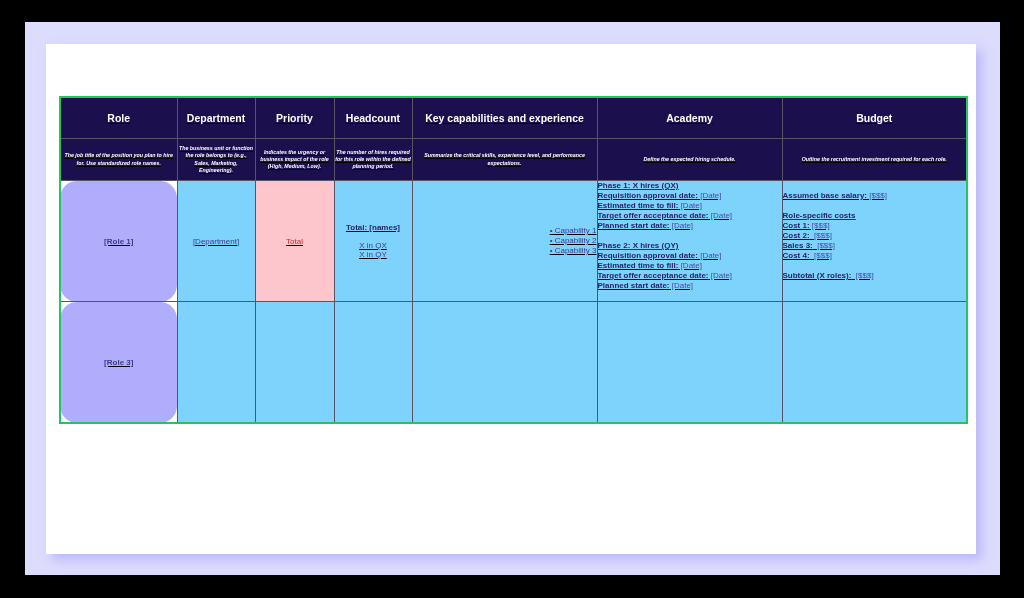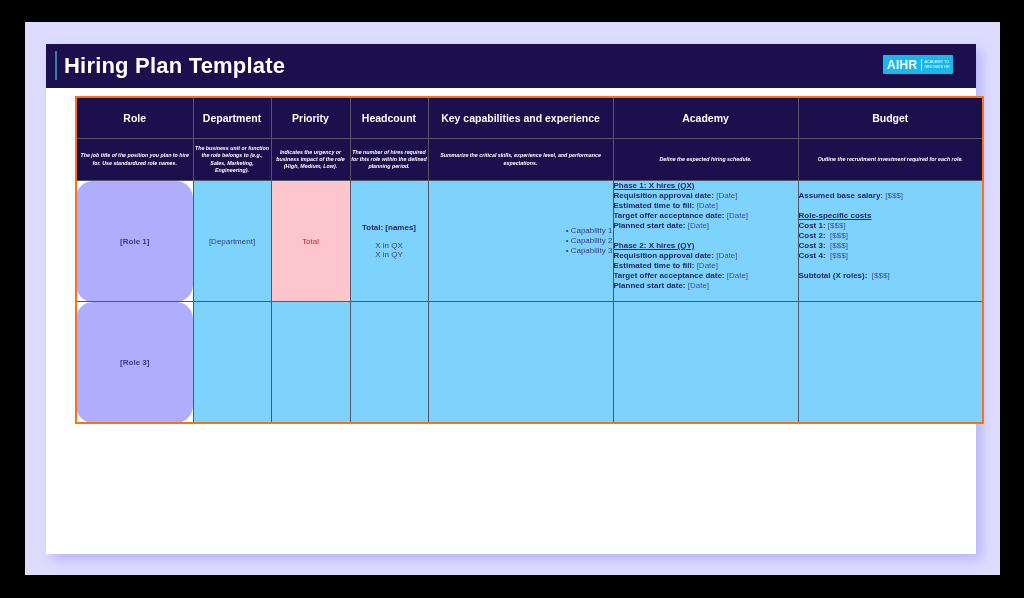--- a/index.html
+++ b/index.html
@@ -41,25 +41,26 @@
       color: #ffffff; font-weight: bold; font-size: 12px; padding-left: 4px; letter-spacing: 0.3px;
     }
     .logo-divider {
       width: 1px; height: 12px; background: #ffffff; margin: 0 3px; opacity: 0.85;
     }
     .logo-sub {
       color: #ffffff; font-size: 3.6px; line-height: 4.2px; text-transform: uppercase; letter-spacing: 0.1px;
     }
 
     table.plan {
-      position: absolute; left: 29px; top: 52px;
+      position: absolute; left: 13px; top: 52px;
       border-collapse: collapse;
       table-layout: fixed;
       width: 907px;
-      border: 2px solid #f97316;
+      border: 2px solid #22c55e;
+      text-decoration: underline;
     }
     table.plan td, table.plan th {
       border: 1px solid #555566;
       padding: 0; overflow: hidden;
     }
     th.head {
       background: #1b0f4d; color: #ffffff;
       font-size: 10.5px; font-weight: bold; height: 40px;
       border-color: #8d88b5;
     }
@@ -84,32 +85,20 @@
     .gap { height: 10px; }
     .v { color: #4b48a8; }
     .hc-total { font-weight: bold; color: #262468; margin-bottom: 9px; }
   </style>
 </head>
 <body>
 
 <div class="frame">
   <div class="card">
 
-    <div class="title-bar">
-      <div class="title-accent"></div>
-      <div class="title-text">Hiring Plan Template</div>
-      <div class="logo">
-        <span class="logo-main">AIHR</span>
-        <span class="logo-divider"></span>
-        <span class="logo-sub">
-          <span>Academy to</span><br>
-          <span>Innovate HR</span>
-        </span>
-      </div>
-    </div>
 
     <table class="plan">
       <colgroup>
         <col style="width:117px">
           <col style="width:78px">
           <col style="width:79px">
           <col style="width:78px">
         <col style="width:185px">
           <col style="width:185px">
           <col style="width:185px">
@@ -161,21 +150,21 @@
           <div class="line"><span class="b">Target offer acceptance date:</span><span class="v"> [Date]</span></div>
           <div class="line"><span class="b">Planned start date:</span><span class="v"> [Date]</span></div>
         </td>
         <td class="cell budget">
           <div class="gap"></div>
           <div class="line"><span class="b">Assumed base salary:</span><span class="v"> [$$$]</span></div>
           <div class="gap"></div>
           <div class="line u">Role-specific costs</div>
           <div class="line"><span class="b">Cost 1:</span><span class="v" style="white-space:pre"> [$$$]</span></div>
           <div class="line"><span class="b">Cost 2:</span><span class="v" style="white-space:pre">  [$$$]</span></div>
-          <div class="line"><span class="b">Cost 3:</span><span class="v" style="white-space:pre">  [$$$]</span></div>
+          <div class="line"><span class="b">Sales 3:</span><span class="v" style="white-space:pre">  [$$$]</span></div>
           <div class="line"><span class="b">Cost 4:</span><span class="v" style="white-space:pre">  [$$$]</span></div>
           <div class="gap"></div>
           <div class="line"><span class="b">Subtotal (X roles):</span><span class="v" style="white-space:pre">  [$$$]</span></div>
         </td>
       </tr>
 
 
       <tr>
         <td class="cell role">[Role 3]</td>
         <td class="cell"></td>

